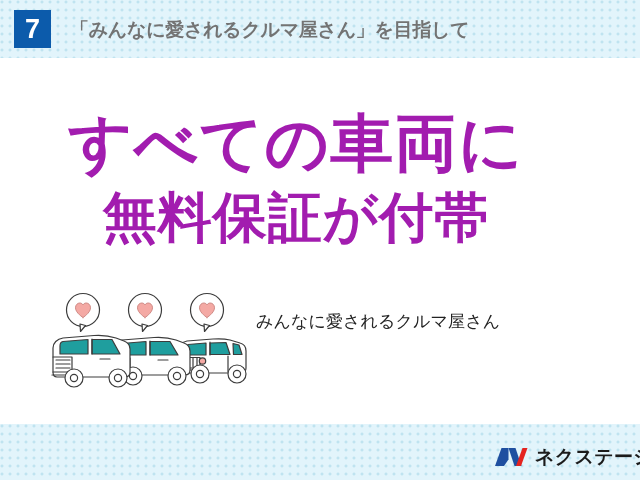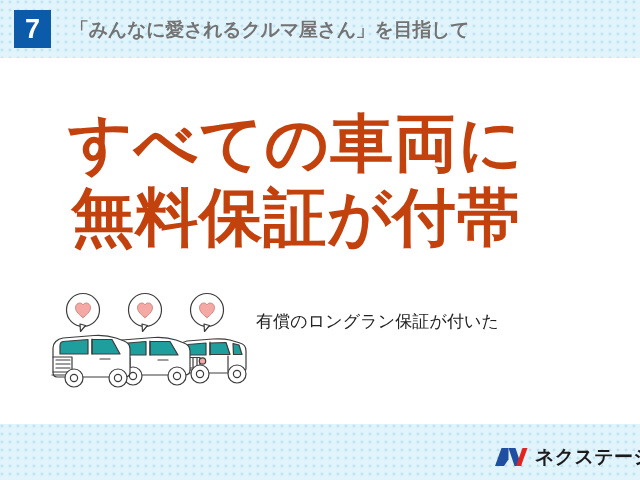--- a/index.html
+++ b/index.html
@@ -70,33 +70,33 @@
     white-space: nowrap;
     margin-left: 11px;
   }
 
   
   .headline {
     position: absolute;
     left: 0;
     width: 592px;
     text-align: center;
-    color: #c2410c;
+    color: #a21caf;
     font-weight: bold;
     letter-spacing: 1px;
     white-space: nowrap;
   }
   #headline-1 {
     top: 108px;
     font-size: 63px;
     line-height: 70px;
   }
   #headline-2 {
     top: 182px;
-    font-size: 63px;
+    font-size: 54px;
     line-height: 70px;
   }
 
   
   #illustration {
     position: absolute;
     left: 50px;
     top: 292px;
     width: 200px;
     height: 104px;
@@ -241,21 +241,21 @@
           <circle cx="24" cy="86" r="9" fill="#ffffff"></circle>
           <circle cx="24" cy="86" r="3.6" fill="#ffffff"></circle>
           <circle cx="68" cy="86" r="9" fill="#ffffff"></circle>
           <circle cx="68" cy="86" r="3.6" fill="#ffffff"></circle>
         </g>
       </g>
     </svg>
   </div>
 
   <div id="body-copy">
-    <span class="line">有償のロングラン保証が付いた</span>
+    <span class="line">みんなに愛されるクルマ屋さん</span>
   </div>
 
   <div class="dot-band" id="footer-band"></div>
 
   <div id="brand">
     <svg id="brand-mark" width="34" height="24" viewBox="0 0 34 24" xmlns="http://www.w3.org/2000/svg">
       <path d="M1 21 L7.5 3 L14.5 3 L14.5 14.5 L10 21 Z" fill="#1f4fa0"></path>
       <path d="M14.5 3 L21.5 3 L27.5 21 L20.5 21 L14.5 3 Z" fill="#1f4fa0"></path>
       <path d="M22 21 L28.5 3 L33.5 3 L27 21 Z" fill="#e4231f"></path>
     </svg>

